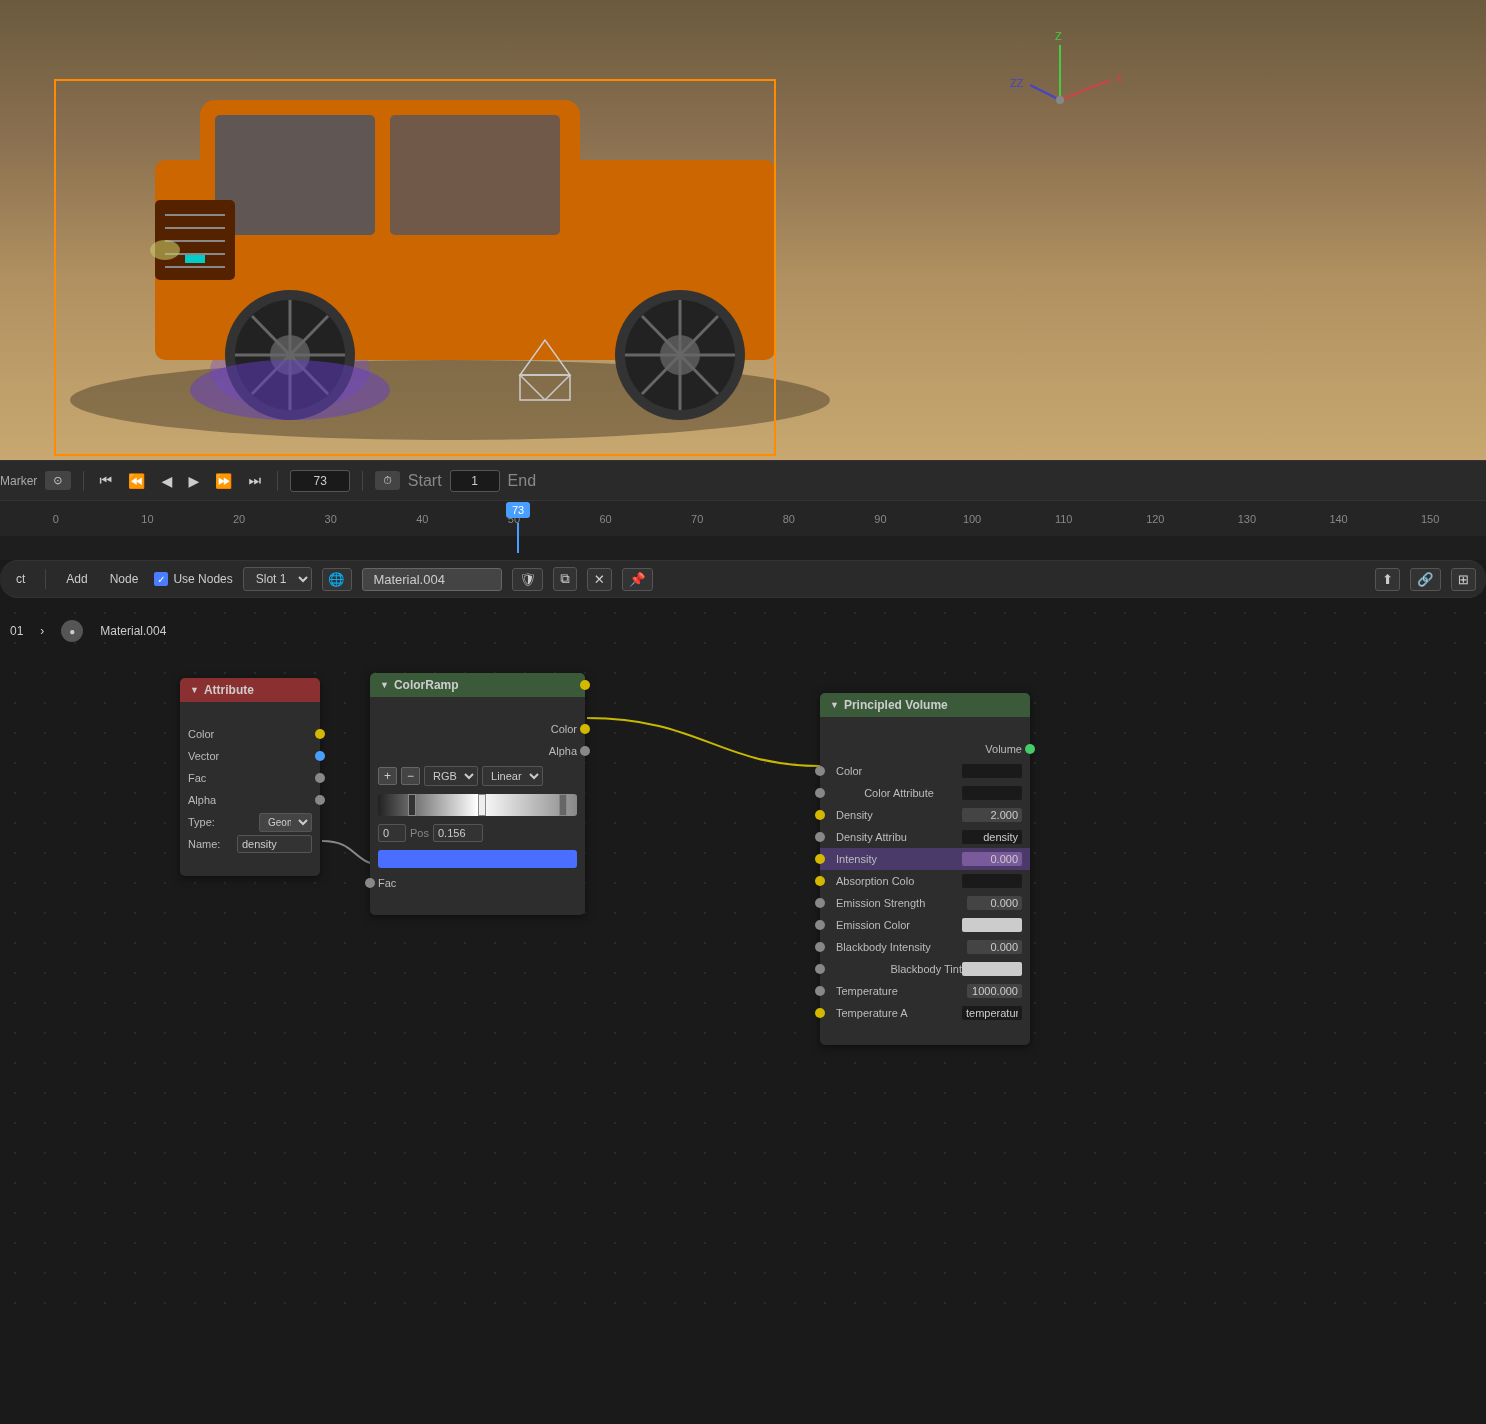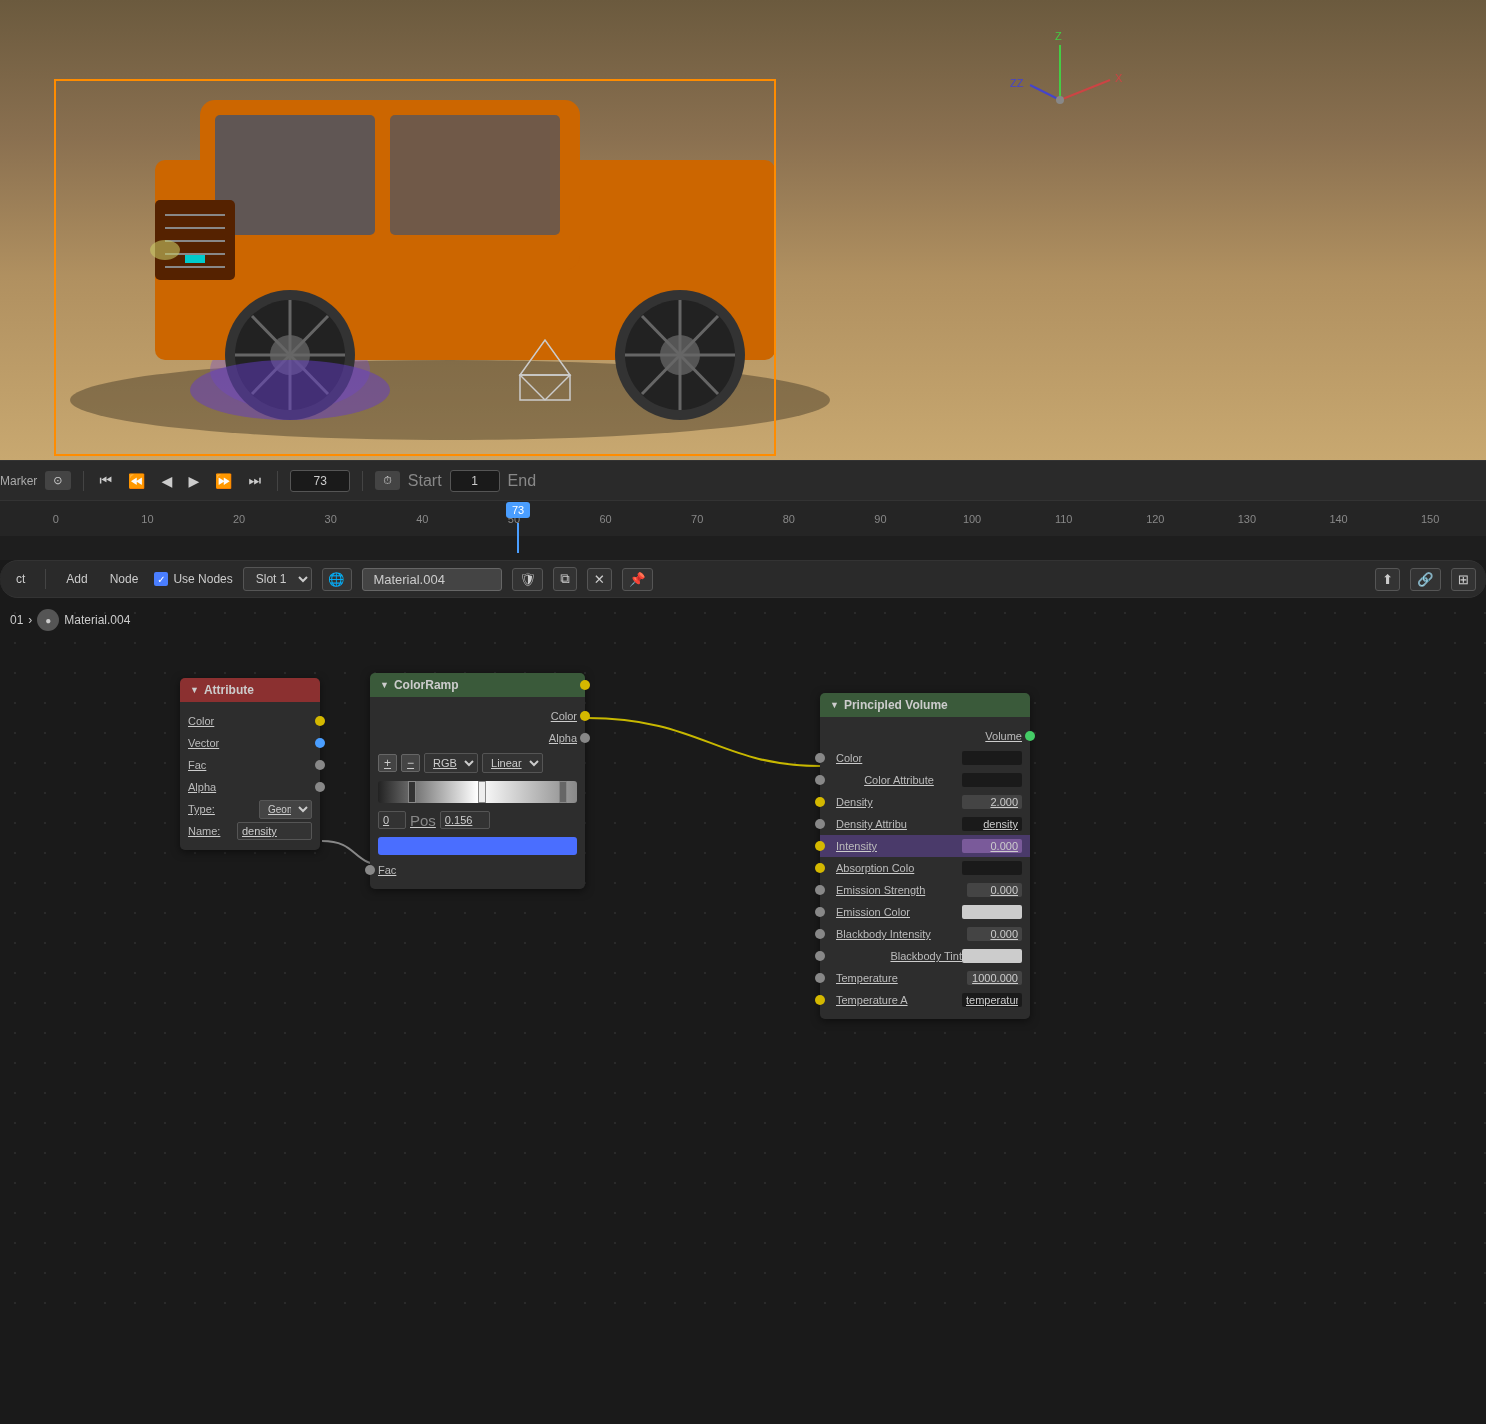--- a/index.html
+++ b/index.html
@@ -178,25 +178,25 @@
       position: relative;
       background: #1a1a1a;
       background-image: radial-gradient(circle, #2a2a2a 1px, transparent 1px);
       background-size: 30px 30px;
       overflow: hidden;
     }
 
     
     #breadcrumb {
       position: absolute;
-      top: 11px;
+      top: 22px;
       left: 10px;
       display: flex;
       align-items: center;
-      gap: 5px;
+      gap: 17px;
       z-index: 10;
       justify-content: space-between;
     }
 
     
     .node {
       position: absolute;
       border-radius: 5px;
       min-width: 130px;
       box-shadow: 0 2px 8px rgba(0,0,0,0.5);
@@ -208,22 +208,21 @@
       font-size: 12px;
       font-weight: bold;
       display: flex;
       align-items: center;
       gap: 5px;
     }
 
     .node-body {
       background: #2d2d2d;
       border-radius: 0 0 5px 5px;
-      padding: 8px 0;
-      text-decoration: underline;
+      padding: 21px 0;
     }
 
     .node-row {
       display: flex;
       align-items: center;
       justify-content: space-between;
       padding: 2px 8px;
       height: 22px;
       position: relative;
     }
@@ -663,21 +662,21 @@
 
         <div class="colorramp-gradient">
 
           <div style="position:absolute;left:15%;top:0;width:8px;height:100%;background:#333;border:1px solid #888;cursor:pointer;"></div>
           <div style="position:absolute;left:50%;top:0;width:8px;height:100%;background:#eee;border:1px solid #888;cursor:pointer;"></div>
           <div style="position:absolute;right:5%;top:0;width:8px;height:100%;background:#666;border:1px solid #888;cursor:pointer;"></div>
         </div>
 
         <div class="colorramp-controls">
           <input type="text" class="colorramp-input" style="width: 28px;" value="0">
-          <span style="color:#888;font-size:15px;">Pos</span>
+          <span style="color:#888;font-size:11px;">Pos</span>
           <input type="text" class="colorramp-input" style="width: 50px;" value="0.156">
         </div>
 
         <div class="ramp-bar"></div>
 
         <div class="node-row">
           <div class="node-socket socket-left socket-gray"></div>
           <span class="node-label">Fac</span>
         </div>
       </div>

